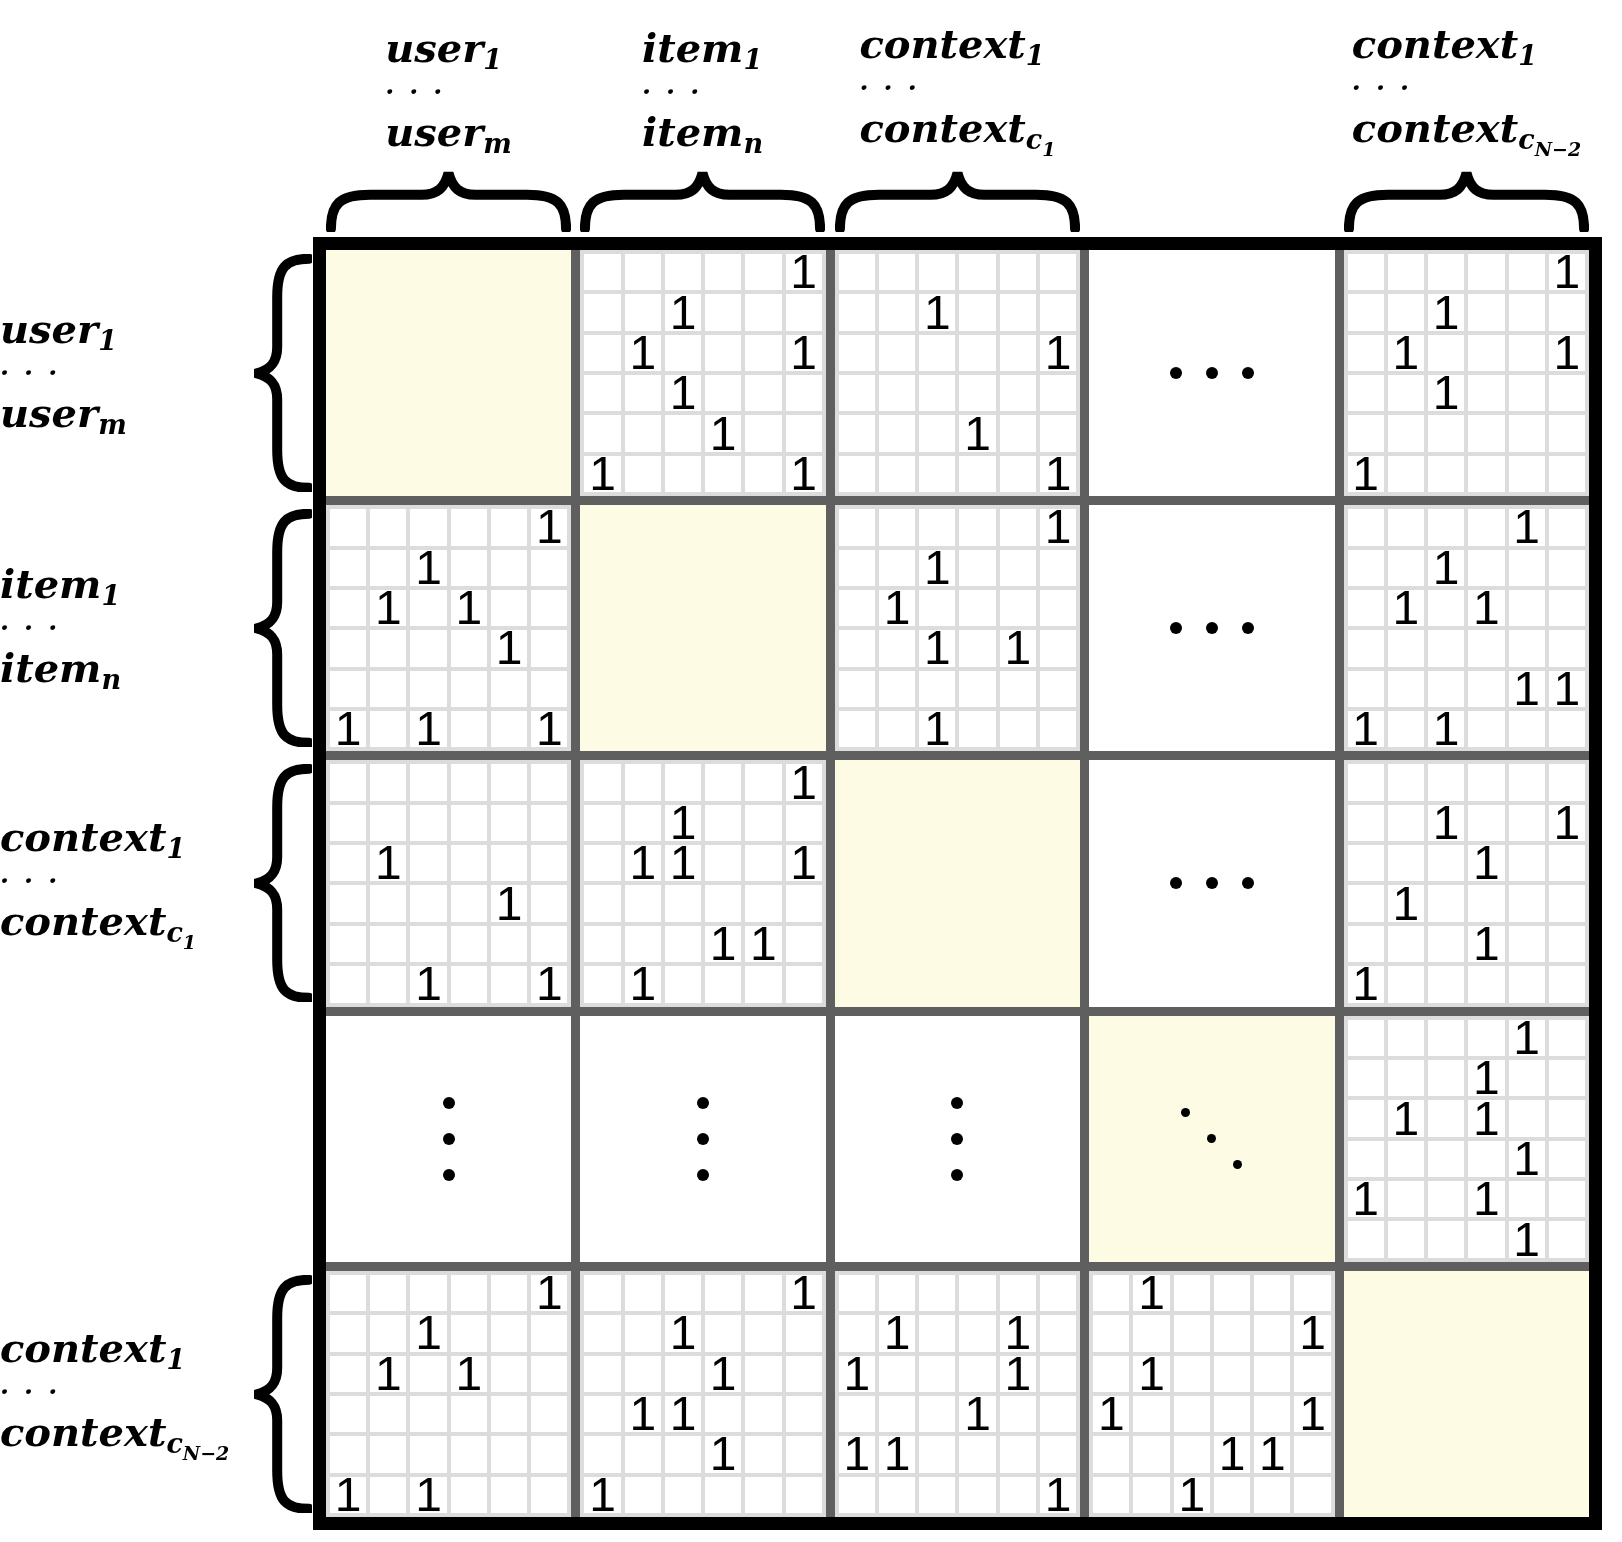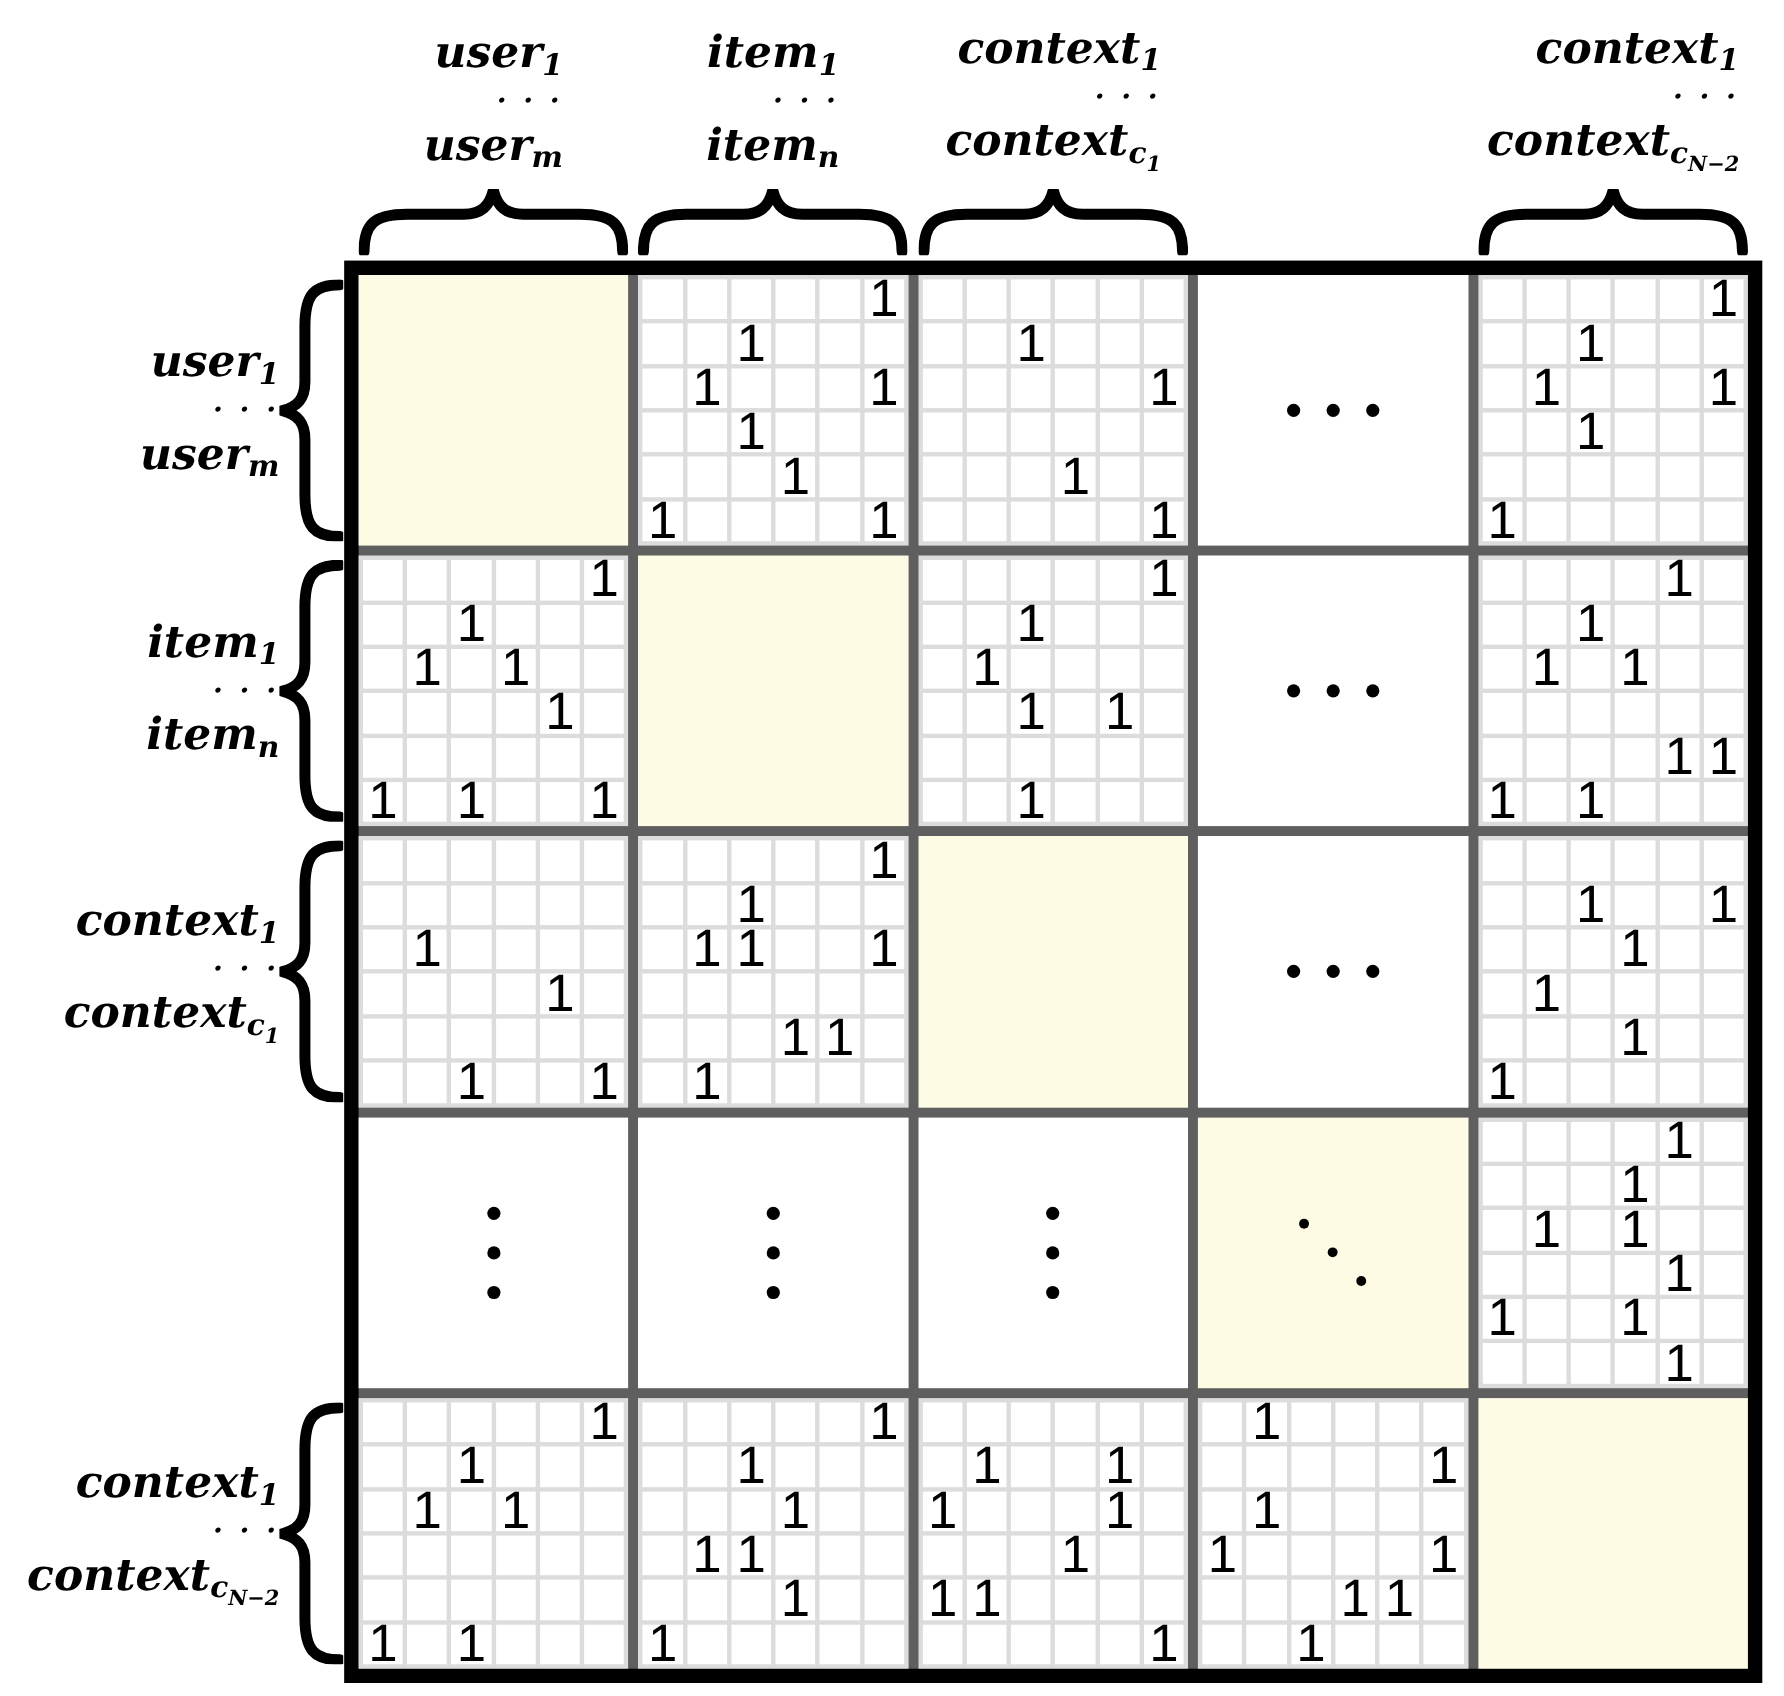--- a/index.html
+++ b/index.html
@@ -1,21 +1,21 @@
 <!DOCTYPE html>
 <html style="--yellow: #FDFBE3; --gridline: #DCDCDC; --cellfill: #FFFFFF; --divider: #5F5F5F; --ink: #000000;"><head>
 <meta charset="utf-8">
 <style>
   html,body{margin:0;padding:0;background:#fff;}
   body{width:1622px;height:1542px;position:relative;overflow:hidden;
        font-family:"DejaVu Serif",serif;}
 
   
   .math-label{font-family:"DejaVu Serif",serif;font-style:italic;font-weight:bold;
-              color:#000;text-align:right;white-space:nowrap;line-height:1.18;}
+              color:#000;text-align:left;white-space:nowrap;line-height:1.18;}
   .ml-line{font-size:40px;}
   .ms{font-size:27px;vertical-align:-7px;}
   .mss{font-size:19px;vertical-align:-14px;}
   .ml-dots{font-size:26px;font-weight:bold;line-height:1;margin:3px 0;letter-spacing:3px;}
 
   
   .top-header{position:absolute;top:6px;height:226px;display:flex;flex-direction:column;
               justify-content:flex-end;align-items:center;}
   .brace-top{width:100%;height:62px;margin-top:10px;flex:0 0 auto;}
 

